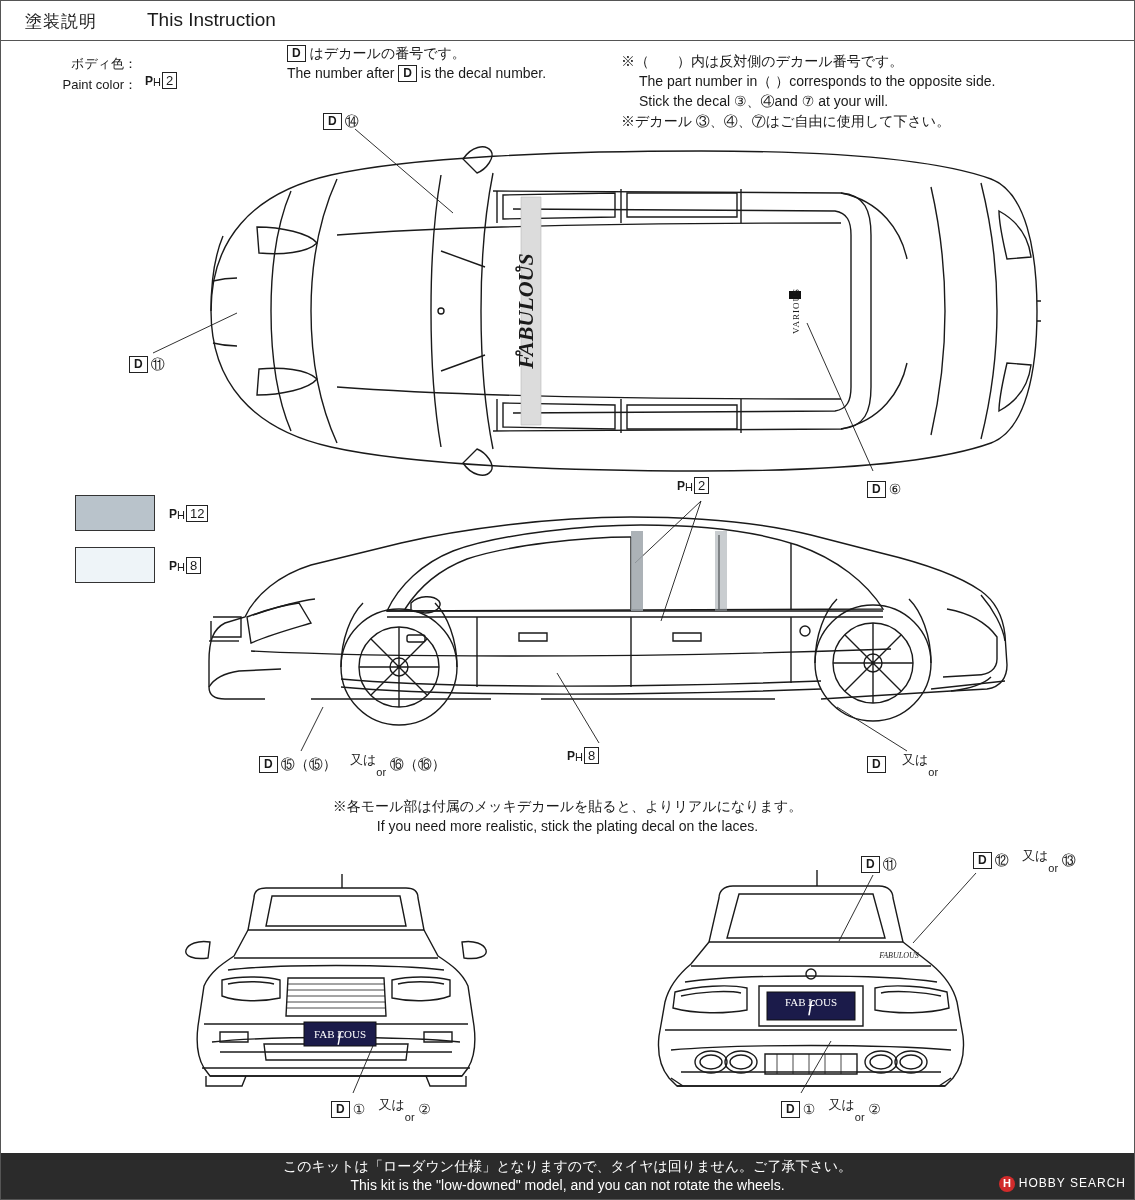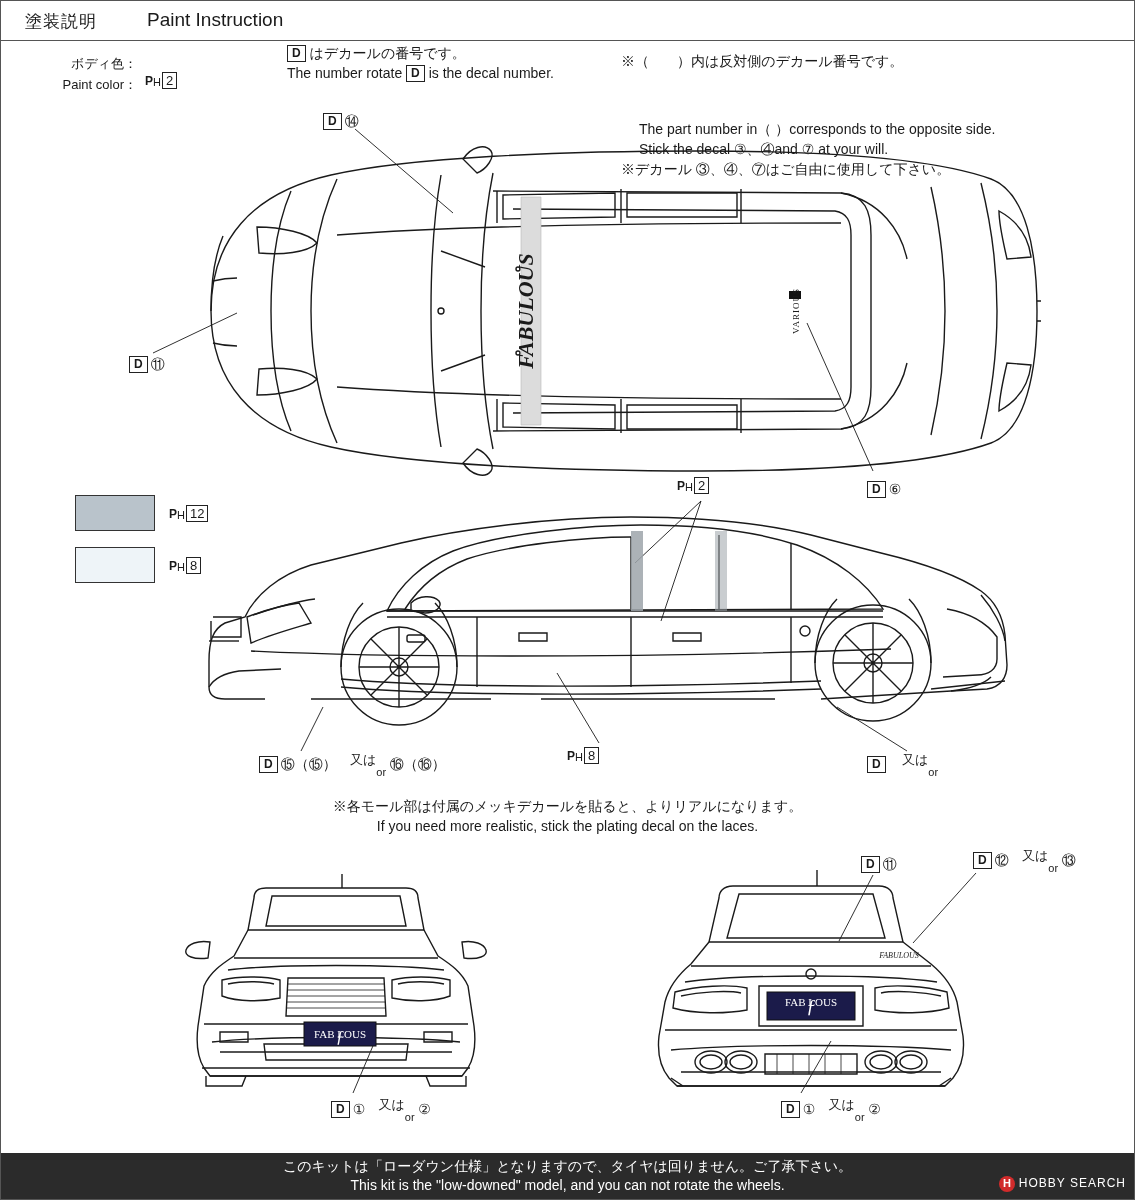--- a/index.html
+++ b/index.html
@@ -78,50 +78,50 @@
     position:absolute;text-align:center;width:100%;font-size:14px;line-height:20px;
   }
 </style>
 </head>
 <body>
 
 <div class="page">
 
   <div class="header">
     <div class="jp">塗装説明</div>
-    <div class="en">Paint Instruction</div>
+    <div class="en">This Instruction</div>
   </div>
 
   <div class="bodycolor">
     <div style="display:flex;align-items:center;">
       <div style="text-align:right;">
         <div class="l1">ボディ色：</div>
         <div class="l2">Paint color：</div>
       </div>
       <div style="margin-left:8px;margin-top:10px;">
         <span class="p-glyph">P</span><span class="p-sub">H</span><span class="p-num">2</span>
       </div>
     </div>
   </div>
 
   <div class="note" style="left:286px;top:42px;">
     <div>
       <span class="boxD">D</span>
       <span>はデカールの番号です。</span>
     </div>
     <div>
-      <span>The number rotate</span>
+      <span>The number after</span>
       <span class="boxD">D</span>
       <span>is the decal number.</span>
     </div>
   </div>
 
   <div class="note" style="left:620px;top:50px;">
     <div>※（　　）内は反対側のデカール番号です。</div>
-    <div style="padding-left:18px;margin-top:48px;">The part number in（ ）corresponds to the opposite side.</div>
+    <div style="padding-left:18px;">The part number in（ ）corresponds to the opposite side.</div>
     <div style="padding-left:18px;">Stick the decal ③、④and ⑦ at your will.</div>
     <div>※デカール ③、④、⑦はご自由に使用して下さい。</div>
   </div>
 
   <svg class="draw" style="left:140px;top:130px;" width="900" height="360" viewBox="0 0 900 360">
     <g fill="none" stroke="#1a1a1a" stroke-width="1.4">
 
       <path d="M70,180 C70,110 110,62 190,44 C270,26 420,20 560,20 C700,20 800,30 850,48 C885,61 896,120 896,180
                C896,240 885,299 850,312 C800,330 700,340 560,340 C420,340 270,334 190,316 C110,298 70,250 70,180 Z"></path>
 

